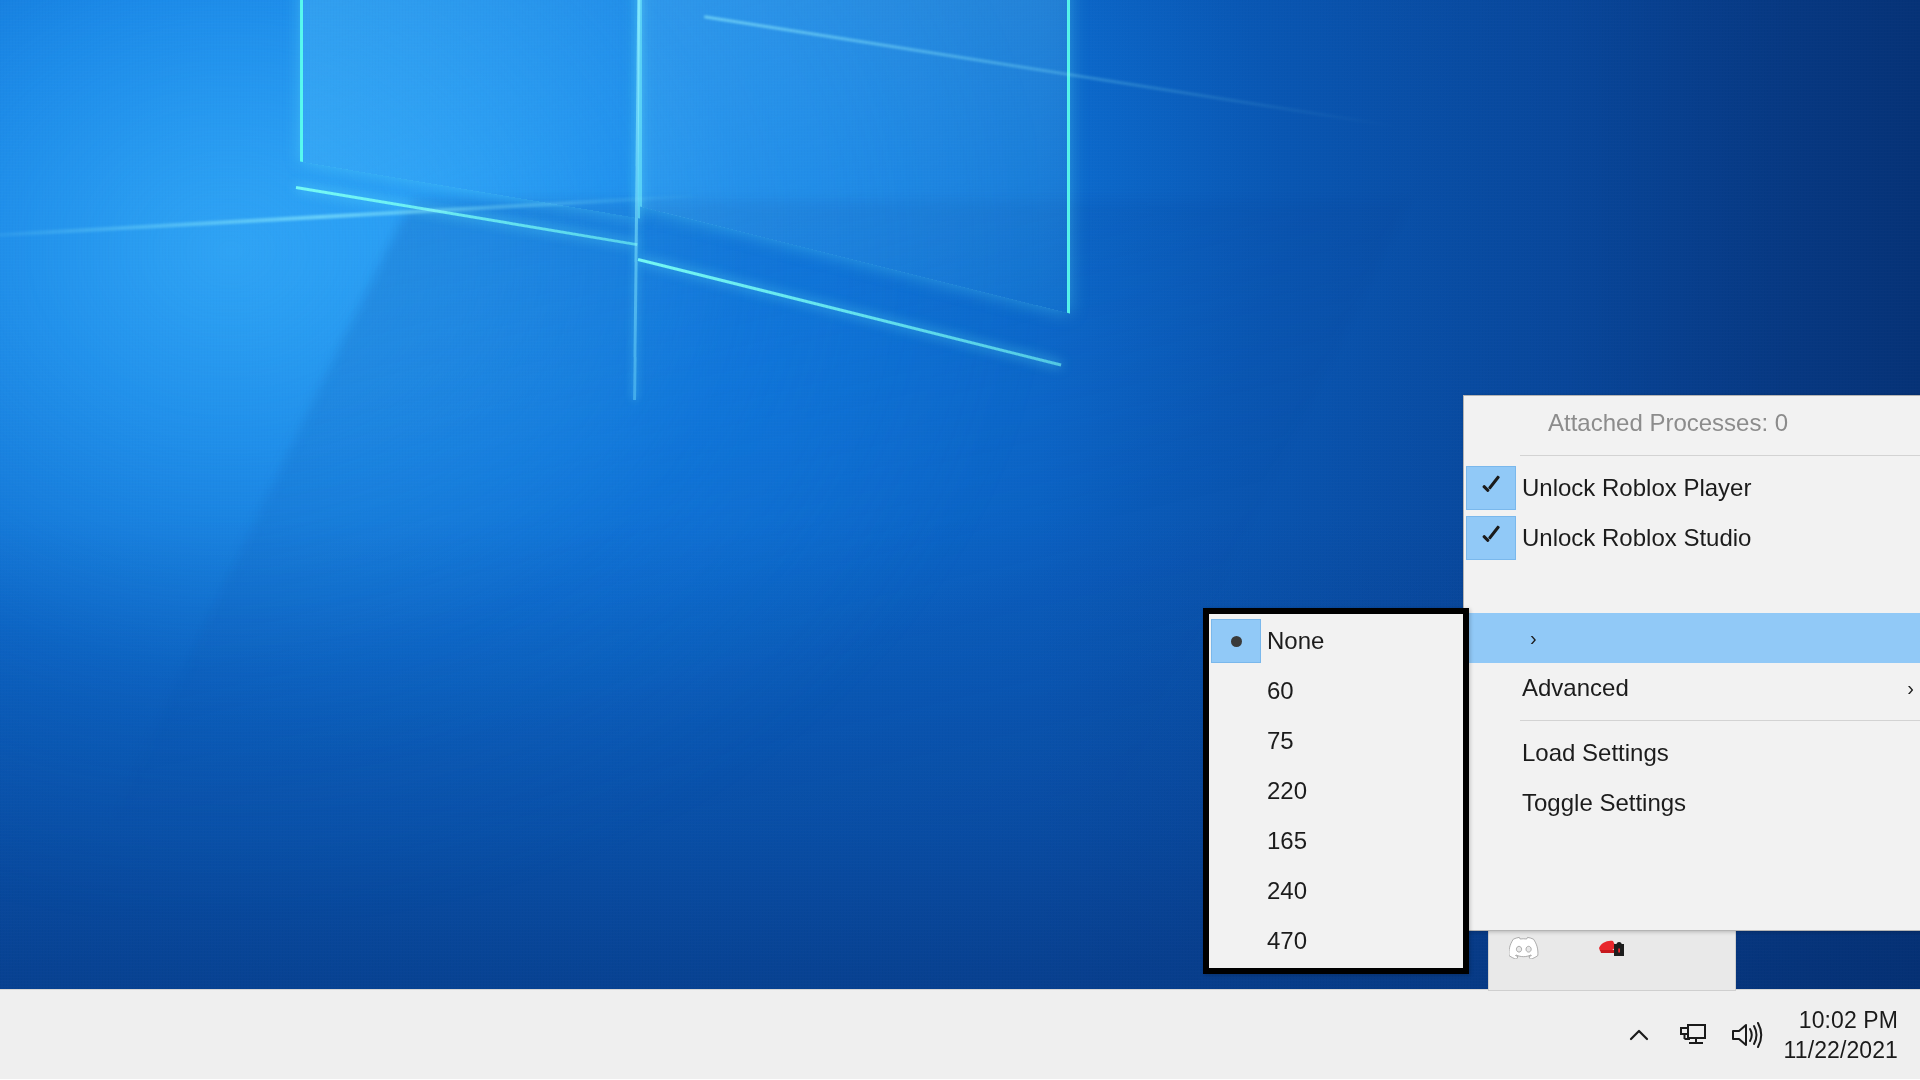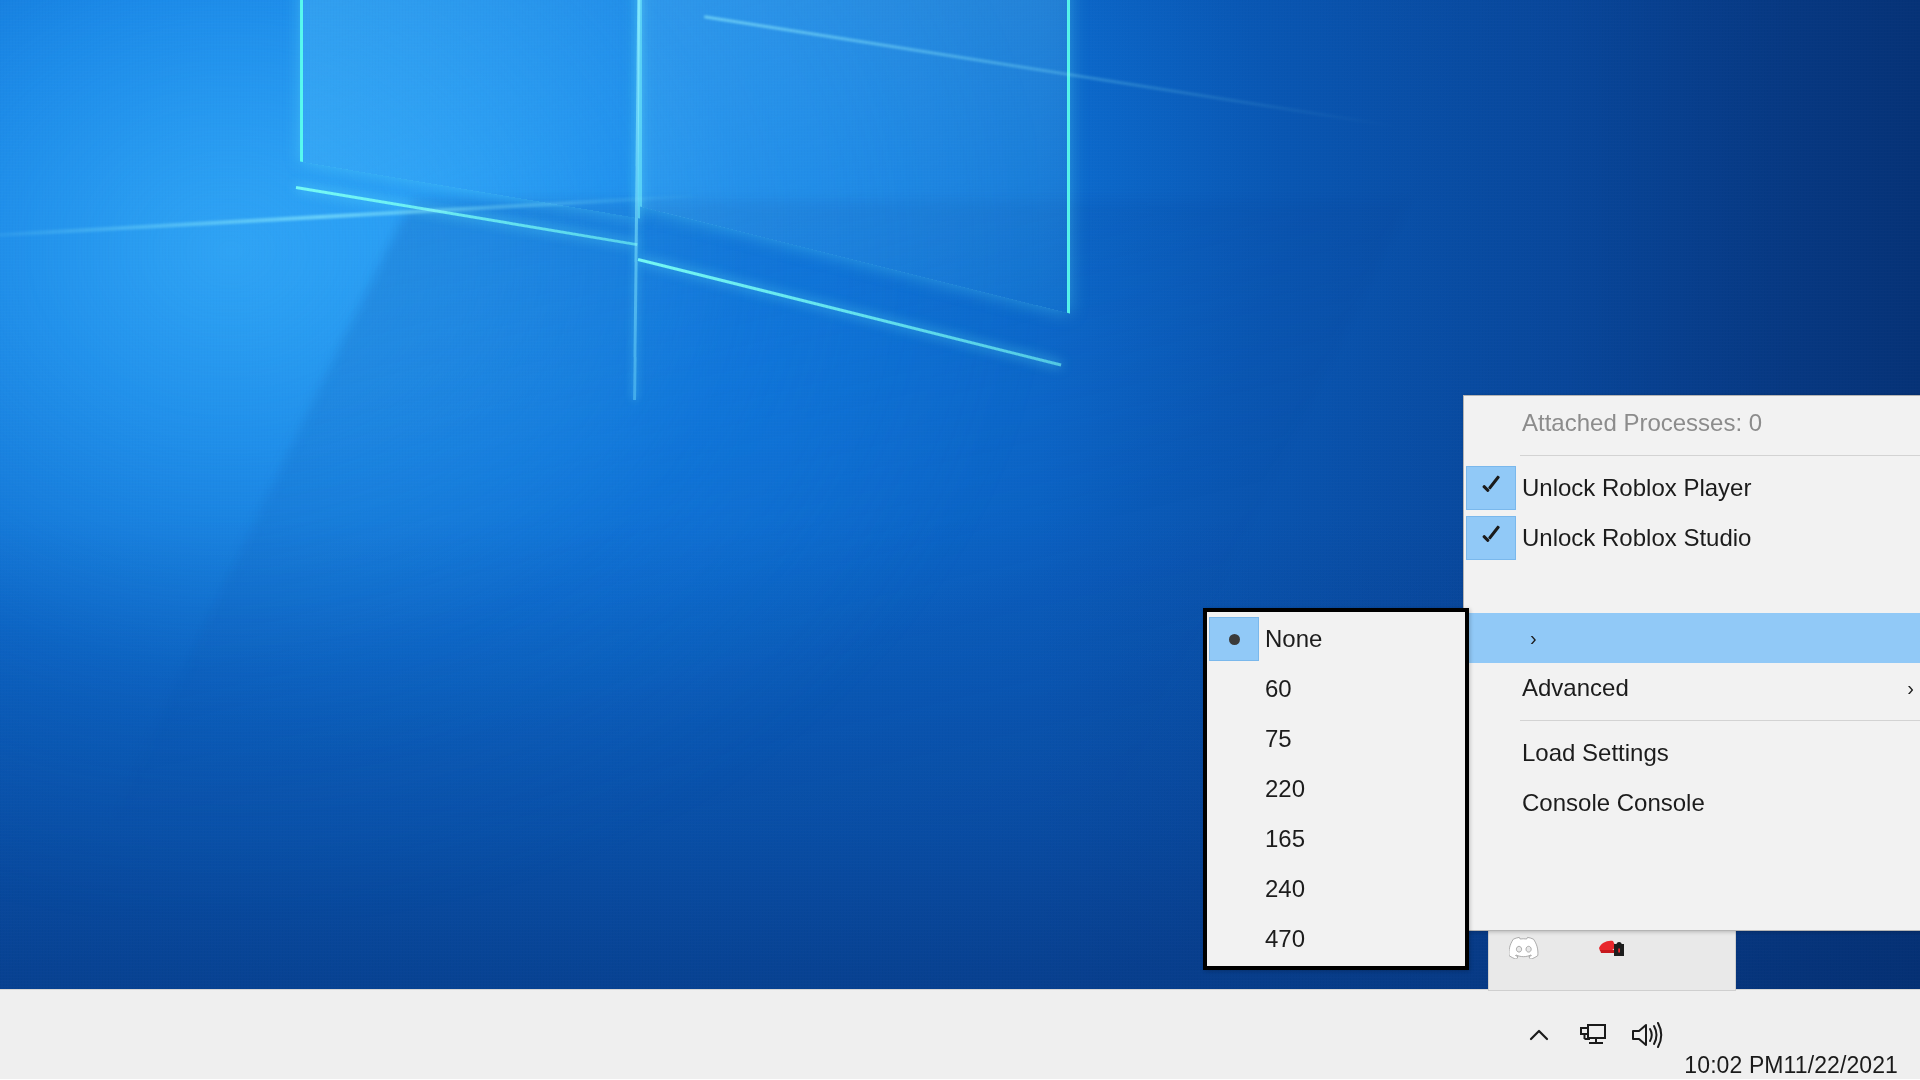--- a/index.html
+++ b/index.html
@@ -143,21 +143,21 @@
   .tray-btn {
     width: 54px;
     height: 100%;
     display: flex;
     align-items: center;
     justify-content: center;
     color: #1a1a1a;
   }
   .clock {
     display: flex;
-    flex-direction: row;
+    flex-direction: column;
     align-items: flex-end;
     justify-content: center;
     height: 100%;
     padding: 0 16px 0 10px;
     font-size: 23px;
     line-height: 30px;
     color: #1a1a1a;
     letter-spacing: 0.1px;
   }
 
@@ -220,21 +220,21 @@
     background: #91c9f7;
     border: 1px solid #7ab8ec;
     box-sizing: border-box;
   }
   .mi-label {
     flex: 1 1 auto;
     padding-left: 6px;
     overflow: hidden;
     text-overflow: ellipsis;
   }
-  .mi.disabled .mi-label { color: #8c8c8c; }
+  .mi.disabled .mi-label { color: #8c8c8c; margin-left: 26px; }
   .mi.highlight { background: #91c9f7; }
   .mi-arrow {
     font-size: 20px;
     color: #1c1c1c;
     padding-left: 14px;
     line-height: 1;
   }
   .checkmark {
     width: 22px; height: 22px;
     position: relative;
@@ -263,21 +263,21 @@
     margin: 7px 10px 7px 56px;
   }
 
   
   .sub-menu {
     position: absolute;
     left: 1203px;
     top: 608px;
     width: 266px;
     background: #f2f2f2;
-    border: 4px solid #000000;
+    border: 6px solid #000000;
     box-sizing: border-box;
     padding: 2px 0;
     font-size: 24px;
     color: #1c1c1c;
     box-shadow: 1px 1px 4px rgba(0,0,0,0.22);
   }
   .sub-menu .mi { height: 50px; }
   .radio-dot {
     width: 11px; height: 11px;
     border-radius: 50%;
@@ -393,21 +393,21 @@
         <div class="mi-label">Advanced</div>
         <div class="mi-arrow">›</div>
       </div>
       <div class="separator"></div>
       <div class="mi">
         <div class="mi-gutter"></div>
         <div class="mi-label">Load Settings</div>
       </div>
       <div class="mi">
         <div class="mi-gutter"></div>
-        <div class="mi-label">Console Console</div>
+        <div class="mi-label">Toggle Settings</div>
       </div>
       <div class="mi">
         <div class="mi-gutter"></div>
       </div>
       <div class="mi">
         <div class="mi-gutter"></div>
       </div>
     </div>
 
   <div class="sub-menu">

